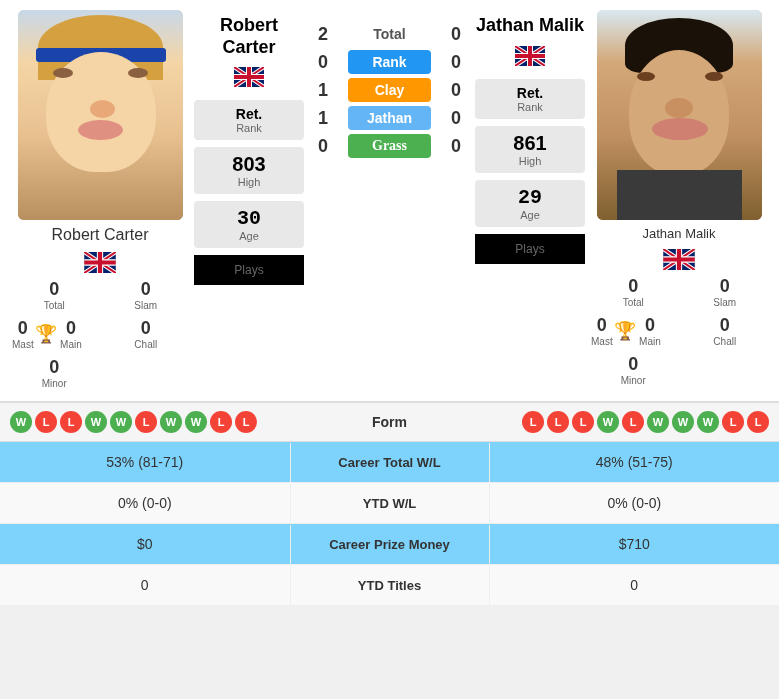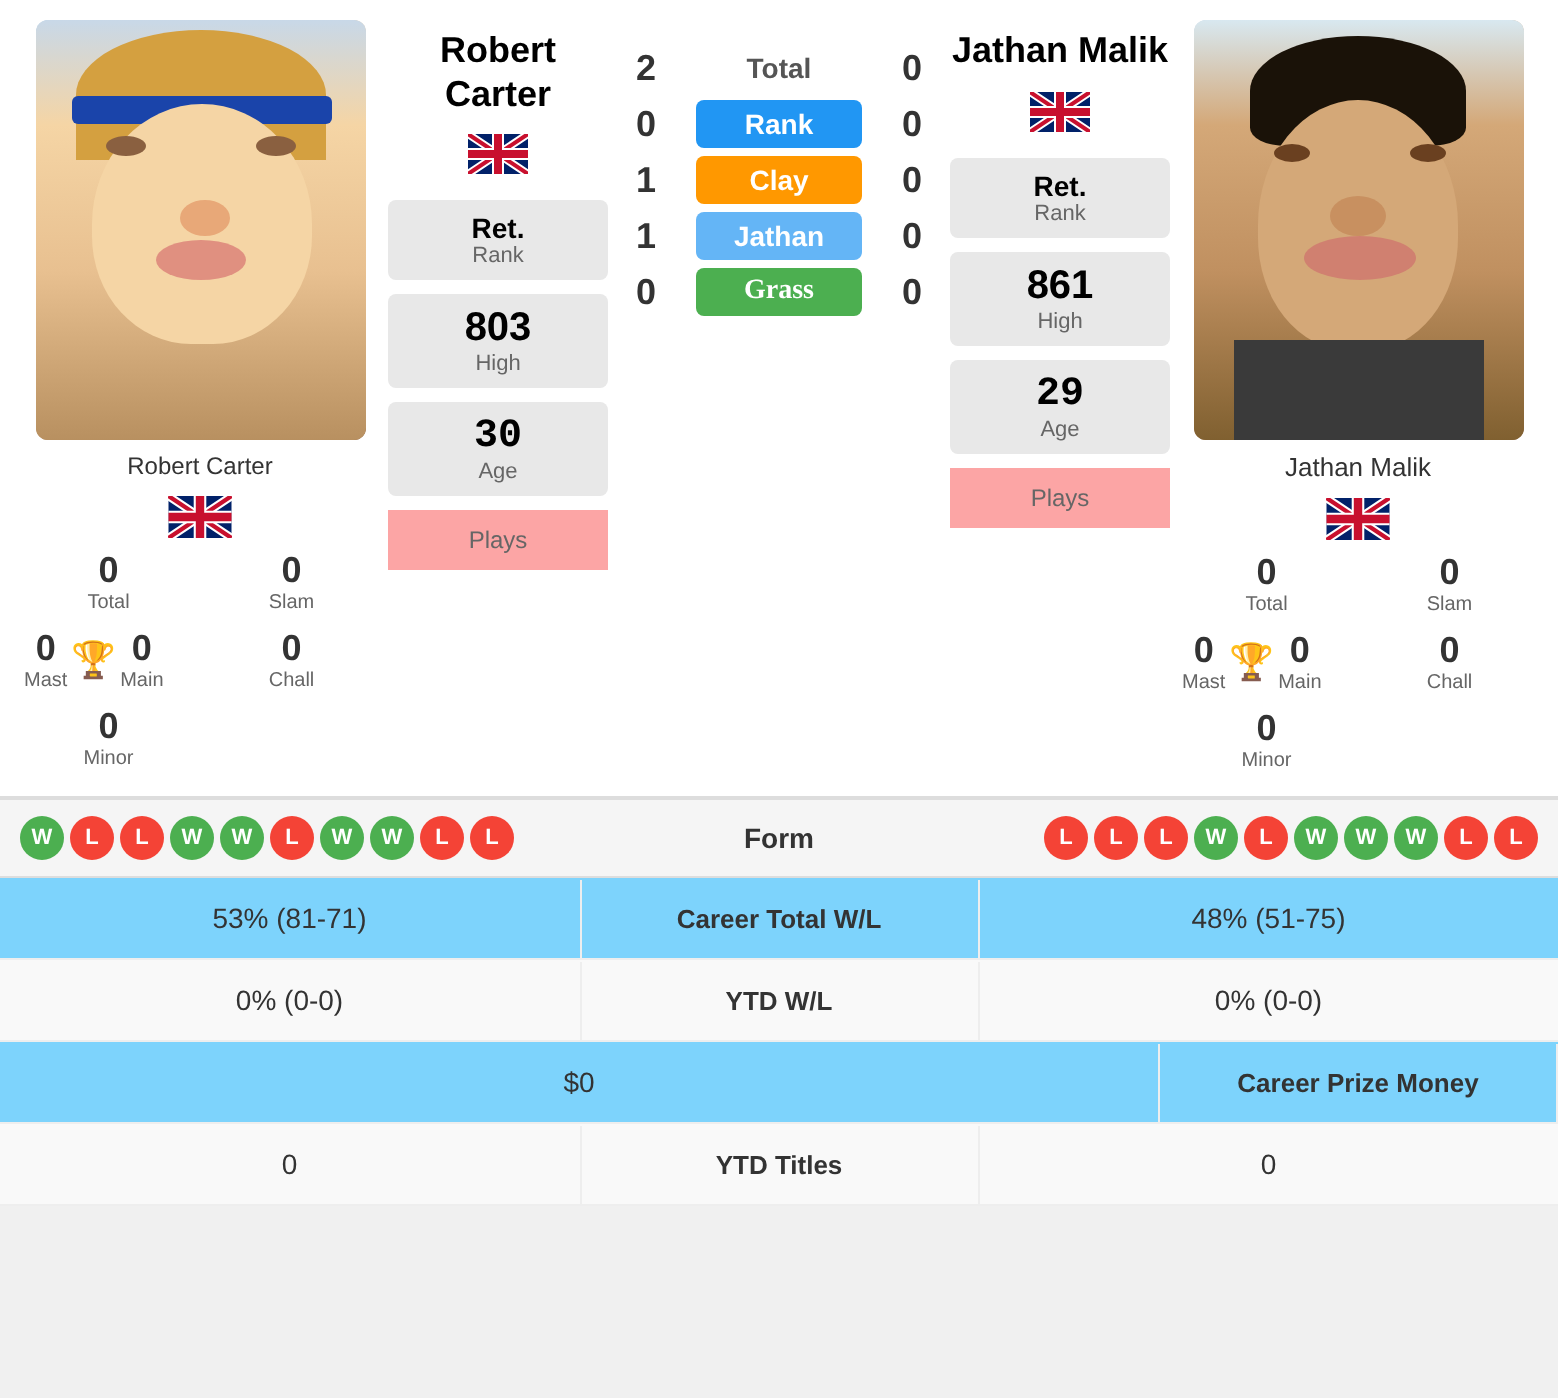--- a/index.html
+++ b/index.html
@@ -212,21 +212,21 @@
     .player-info-card {
       background: #e8e8e8;
       border-radius: 4px;
       width: 100%;
       padding: 6px 8px;
       text-align: center;
       margin-top: 4px;
     }
 
     .plays-box {
-      background: #fca5a5;
+      background: #000000;
       border-radius: 0;
       width: 100%;
       padding: 8px;
       text-align: center;
       margin-top: 4px;
     }
 
     .plays-label {
       font-size: 12px;
       color: #666;
@@ -267,21 +267,21 @@
         <div style="position:absolute;top:0;left:0;width:100%;height:100%;background:linear-gradient(180deg,#c8d8e8 0%,#f5d5a5 25%,#e8c090 60%,#b89060 100%);"></div>
         <div style="position:absolute;top:5px;left:20px;width:125px;height:65px;background:#d4a040;border-radius:60% 60% 0 0;"></div>
         <div style="position:absolute;top:38px;left:18px;width:130px;height:14px;background:#1a44aa;border-radius:3px;"></div>
         <div style="position:absolute;top:42px;left:28px;width:110px;height:120px;background:#f5d5a5;border-radius:50% 50% 45% 45%;"></div>
         <div style="position:absolute;top:58px;left:35px;width:20px;height:10px;background:#8a6040;border-radius:50%;"></div>
         <div style="position:absolute;top:58px;left:110px;width:20px;height:10px;background:#8a6040;border-radius:50%;"></div>
         <div style="position:absolute;top:90px;left:72px;width:25px;height:18px;background:#e8a878;border-radius:50%;"></div>
         <div style="position:absolute;top:110px;left:60px;width:45px;height:20px;background:#e09080;border-radius:50%;"></div>
       </div>
 
-      <div class="player-name-row" style="font-size:12px;margin-top:6px;margin-bottom:4px;font-weight:normal;">Robert Carter</div>
+      <div class="player-name-row" style="font-size:16px;margin-top:6px;margin-bottom:4px;font-weight:normal;">Robert Carter</div>
         <svg width="32" height="21" viewBox="0 0 60 40" style="margin: 4px auto; display: block;">
       <rect width="60" height="40" fill="#012169"></rect>
       <path d="M0,0 L60,40 M60,0 L0,40" stroke="#fff" stroke-width="8"></path>
       <path d="M0,0 L60,40 M60,0 L0,40" stroke="#C8102E" stroke-width="4"></path>
       <path d="M30,0 V40 M0,20 H60" stroke="#fff" stroke-width="12"></path>
       <path d="M30,0 V40 M0,20 H60" stroke="#C8102E" stroke-width="8"></path>
     </svg>
 
       <div style="display:grid;grid-template-columns:1fr 1fr;gap:3px;width:100%;">
         <div class="stat-cell">
@@ -496,20 +496,21 @@
         <div class="data-cell-right">48% (51-75)</div>
       </div>
       <div class="data-row">
         <div class="data-cell-left">0% (0-0)</div>
         <div class="data-cell-center">YTD W/L</div>
         <div class="data-cell-right">0% (0-0)</div>
       </div>
       <div class="data-row">
         <div class="data-cell-left">$0</div>
         <div class="data-cell-center">Career Prize Money</div>
+        <div class="data-cell-right">$710</div>
       </div>
       <div class="data-row">
         <div class="data-cell-left">0</div>
         <div class="data-cell-center">YTD Titles</div>
         <div class="data-cell-right">0</div>
       </div>
     </div>
 
 </div>
 

